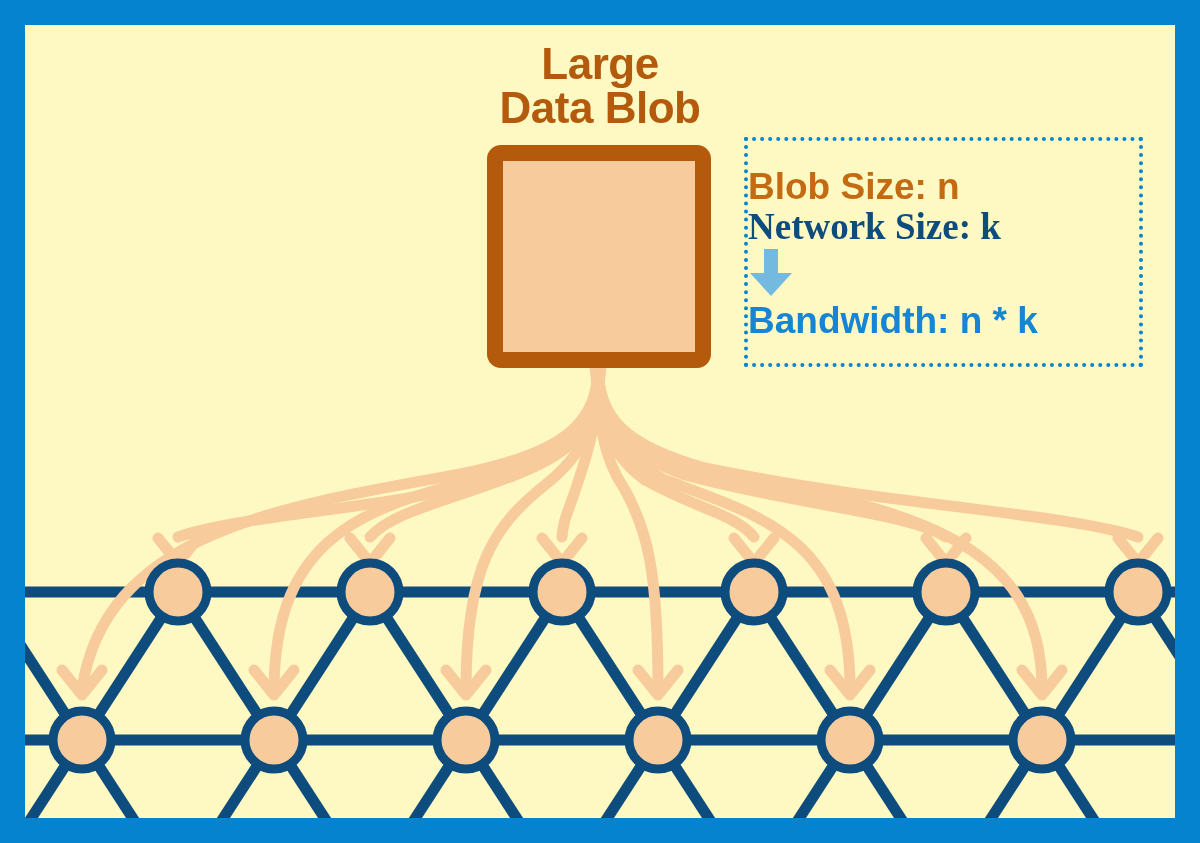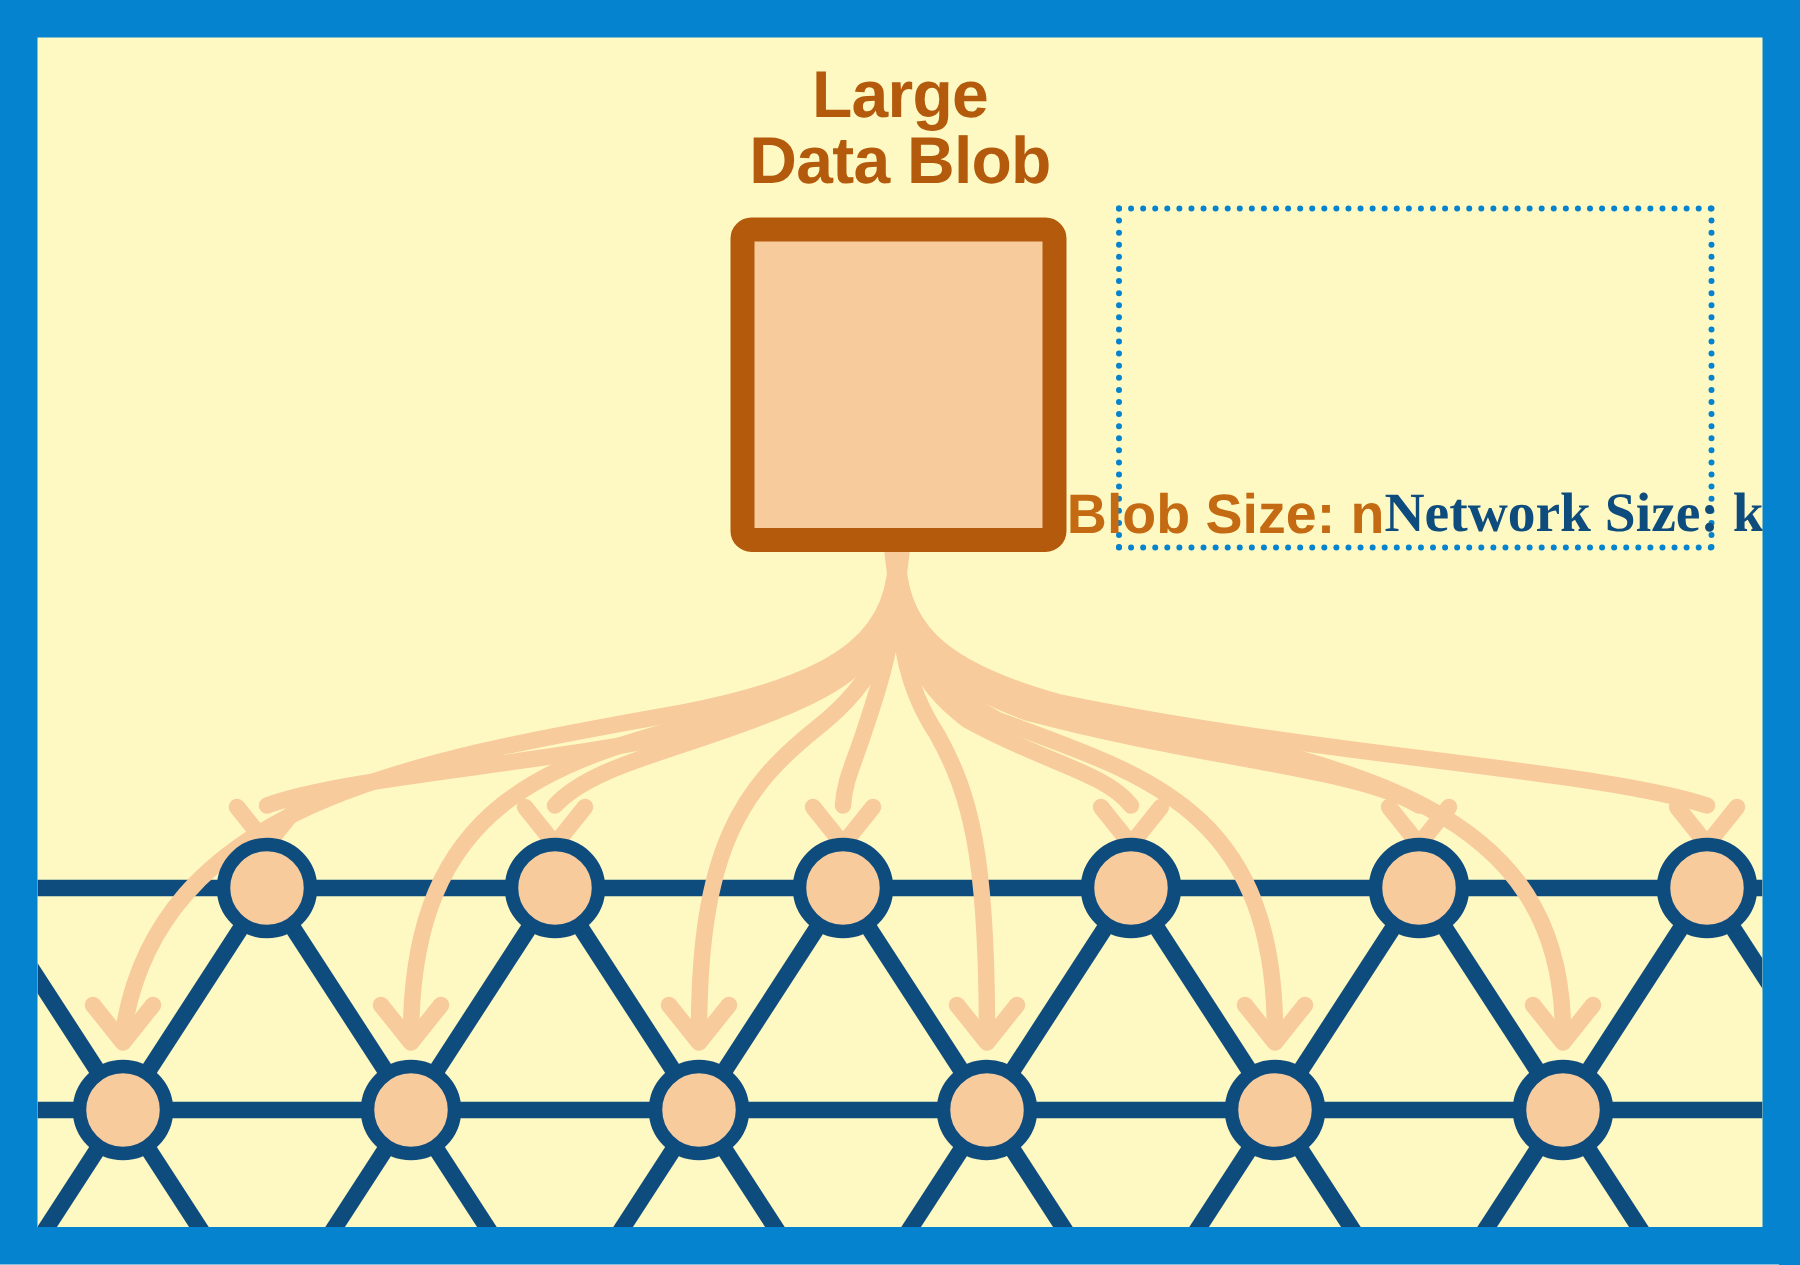--- a/index.html
+++ b/index.html
@@ -53,21 +53,22 @@
   
   #legend-box {
     position: absolute;
     left: 719px;
     top: 112px;
     width: 399px;
     height: 230px;
     border: 4px dotted #0683CE;
     box-sizing: border-box;
     display: flex;
-    align-items: flex-end;
+    flex-direction: column;
+    align-items: flex-start;
     justify-content: center;
     padding-top: 4px;
   }
   .legend-line {
     font-size: 37px;
     font-weight: bold;
     line-height: 1.08;
     white-space: nowrap;
   }
   #legend-blob-size { color: #C46A12; }
@@ -189,16 +190,17 @@
 
     <div id="blob-title">Large
 Data Blob</div>
 
     <div id="legend-box">
       <div class="legend-line" id="legend-blob-size">Blob Size: n</div>
       <div class="legend-line" id="legend-network-size">Network Size: k</div>
       <svg id="legend-arrow-wrap" viewBox="0 0 46 48">
         <path d="M 16,0 L 30,0 L 30,24 L 44,24 L 23,47 L 2,24 L 16,24 Z" fill="#74B9E0"></path>
       </svg>
+      <div class="legend-line" id="legend-bandwidth">Bandwidth: n * k</div>
     </div>
 
   </div>
 </div>
 
 </body></html>

